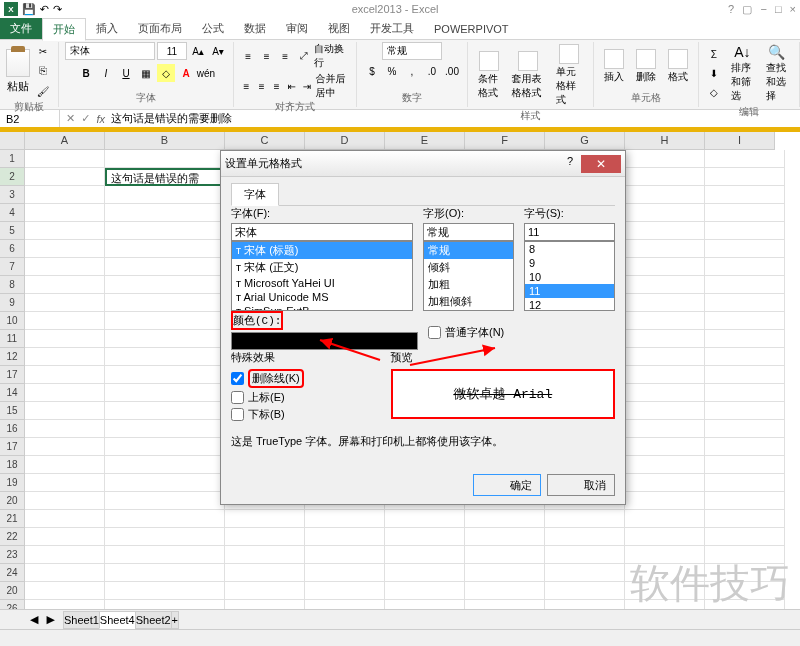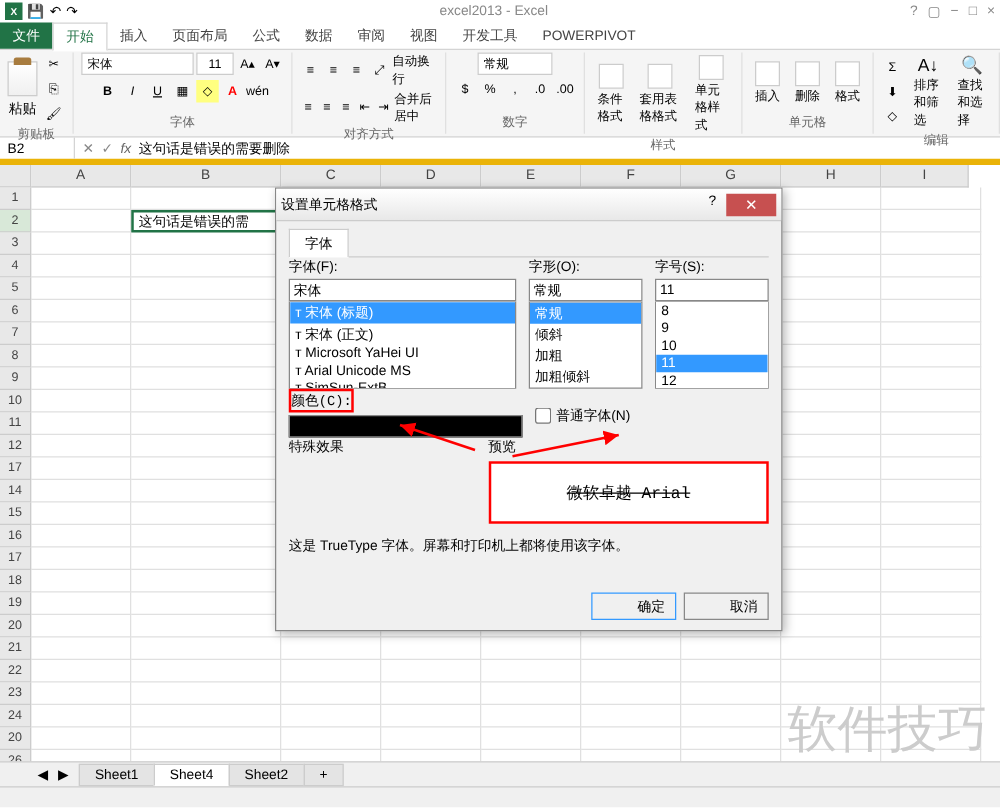--- a/index.html
+++ b/index.html
@@ -37,21 +37,21 @@
 .col-h { background: #e8e8e8; border-right: 1px solid #ccc; border-bottom: 1px solid #ccc; text-align: center; font-size: 11px; line-height: 17px; color: #444; }
 .grid-body { display: flex; }
 .row-headers { width: 25px; }
 .row-h { height: 18px; background: #e8e8e8; border-right: 1px solid #ccc; border-bottom: 1px solid #ccc; text-align: center; font-size: 10px; line-height: 17px; color: #444; }
 .row-h.active { background: #d8e8d8; }
 .cells { position: relative; }
 .cell-row { display: flex; height: 18px; }
 .cell { border-right: 1px solid #e0e0e0; border-bottom: 1px solid #e0e0e0; padding: 0 4px; font-size: 11px; line-height: 17px; overflow: hidden; white-space: nowrap; }
 .cell.selected { border: 2px solid #217346; }
 .sheet-tabs { position: absolute; bottom: 17px; left: 0; right: 0; height: 20px; background: #f0f0f0; border-top: 1px solid #ccc; display: flex; align-items: center; gap: 0; padding-left: 30px; }
-.sheet-tab { padding: 2px 12px; font-size: 11px; background: #e4e4e4; border: 1px solid #ccc; margin-right: -1px; }
+.sheet-tab { padding: 2px 0; font-size: 11px; background: #e4e4e4; border: 1px solid #ccc; margin-right: -1px; }
 .sheet-tab.active { background: #fff; border-bottom: 1px solid #fff; }
 .status-bar { position: absolute; bottom: 0; left: 0; right: 0; height: 17px; background: #f0f0f0; border-top: 1px solid #ccc; }
 .dialog { position: absolute; left: 220px; top: 150px; width: 406px; height: 355px; background: #f0f0f0; border: 1px solid #888; box-shadow: 2px 2px 8px rgba(0,0,0,0.3); }
 .dialog-title { height: 26px; background: linear-gradient(#fff,#e8e8e8); display: flex; align-items: center; justify-content: space-between; padding: 0 4px; border-bottom: 1px solid #ccc; }
 .dialog-title .close { width: 40px; height: 18px; background: #c75050; color: #fff; display: flex; align-items: center; justify-content: center; font-size: 12px; }
 .dialog-body { padding: 6px 10px; }
 .dialog-tabs { display: flex; border-bottom: 1px solid #ccc; }
 .dialog-tab { padding: 3px 12px; font-size: 11px; background: #fff; border: 1px solid #ccc; border-bottom: 1px solid #fff; margin-bottom: -1px; }
 .dlg-row { display: flex; gap: 10px; margin-top: 0; }
 .dlg-col { flex: 1; }
@@ -636,20 +636,34 @@
         <span class="dlg-label">&nbsp;</span>
         <label class="dlg-check">
             <input type="checkbox" style="">
             <span>普通字体(N)</span>
           </label>
       </div>
     </div>
     <div class="dlg-row">
       <div class="dlg-col">
         <span class="dlg-label">特殊效果</span>
+        <div class="dlg-checks">
+          <label class="dlg-check">
+              <input type="checkbox" checked="" style="">
+              <span class="red-circle">删除线(K)</span>
+            </label>
+          <label class="dlg-check">
+              <input type="checkbox" style="">
+              <span>上标(E)</span>
+            </label>
+          <label class="dlg-check">
+              <input type="checkbox" style="">
+              <span>下标(B)</span>
+            </label>
+        </div>
       </div>
       <div class="dlg-col" style="flex:1.5">
         <span class="dlg-label">预览</span>
         <div class="preview-box red-box">
           <span class="preview-text">微软卓越 Arial</span>
         </div>
       </div>
     </div>
     <div style="margin-top:10px;font-size:11px">这是 TrueType 字体。屏幕和打印机上都将使用该字体。</div>
     <div class="dlg-footer">

